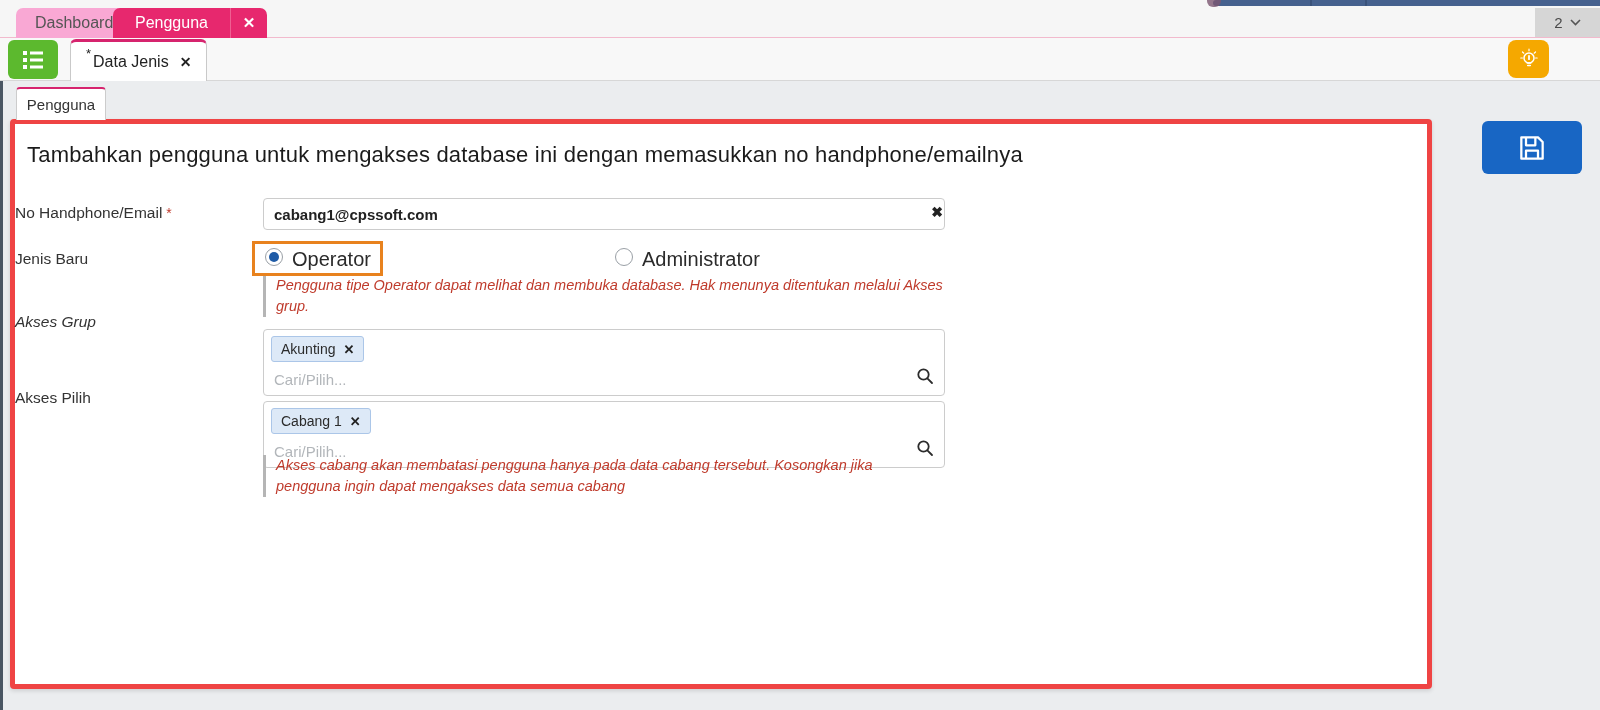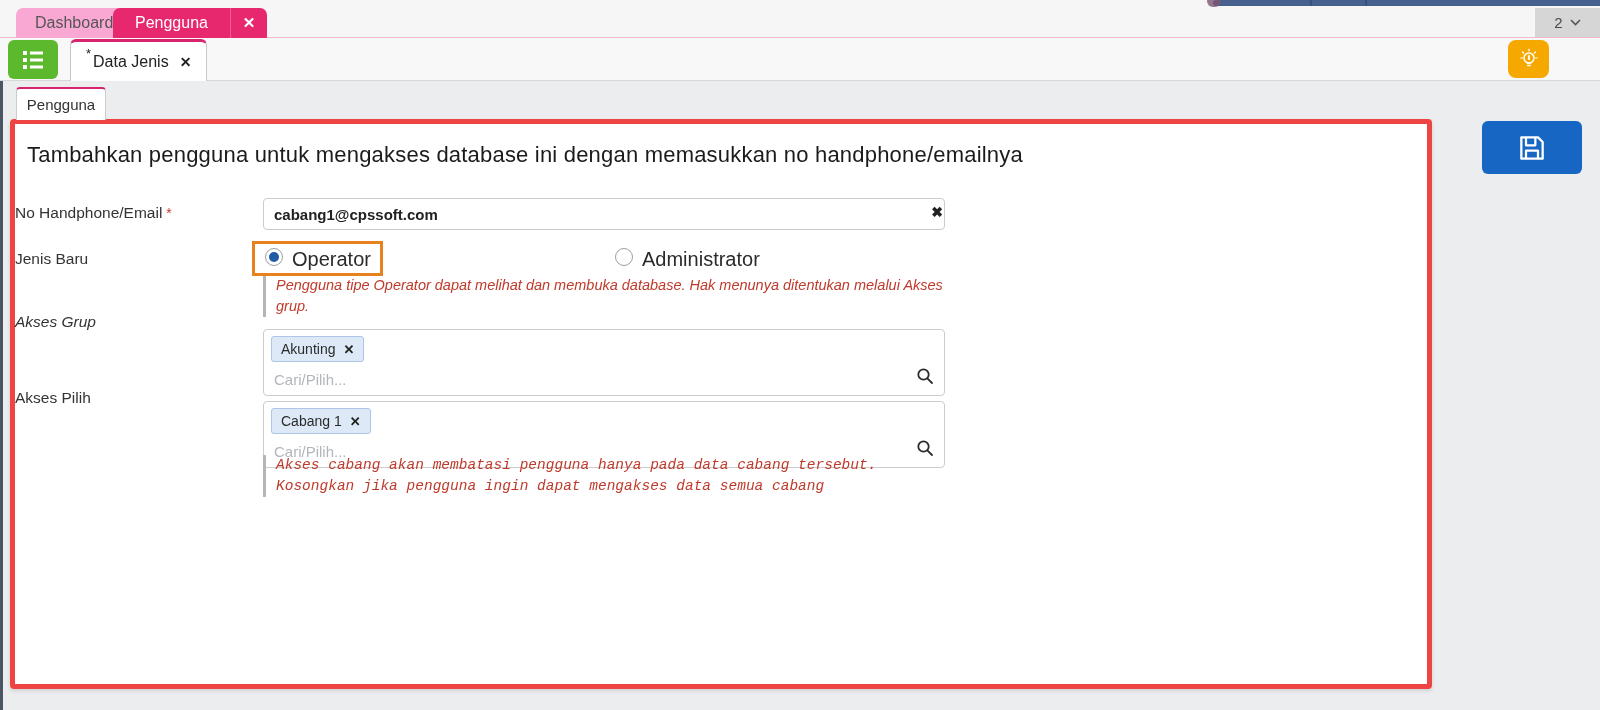--- a/index.html
+++ b/index.html
@@ -255,18 +255,18 @@
       <span>Cabang 1</span>
       <span class="rm">✕</span>
     </div>
     <input class="mb-input" type="text" placeholder="Cari/Pilih..." style="">
     <svg class="mag" width="18" height="18" viewBox="0 0 18 18">
       <circle cx="7.5" cy="7.5" r="5.2" fill="none" stroke="#2b2b2b" stroke-width="1.8"></circle>
       <line x1="11.6" y1="11.6" x2="16" y2="16" stroke="#2b2b2b" stroke-width="1.8" stroke-linecap="round"></line>
     </svg>
   </div>
 
-  <div class="helper" style="left:248px; top:331px; width:690px;font-family:Liberation Mono, monospace;">
+  <div class="helper" style="left:248px; top:331px; width:690px;">
     <div class="bar"></div>
     <div class="txt" style="max-width:660px;">Akses cabang akan membatasi pengguna hanya pada data cabang tersebut. Kosongkan jika pengguna ingin dapat mengakses data semua cabang</div>
   </div>
 
 </div>
 
 </body></html>

